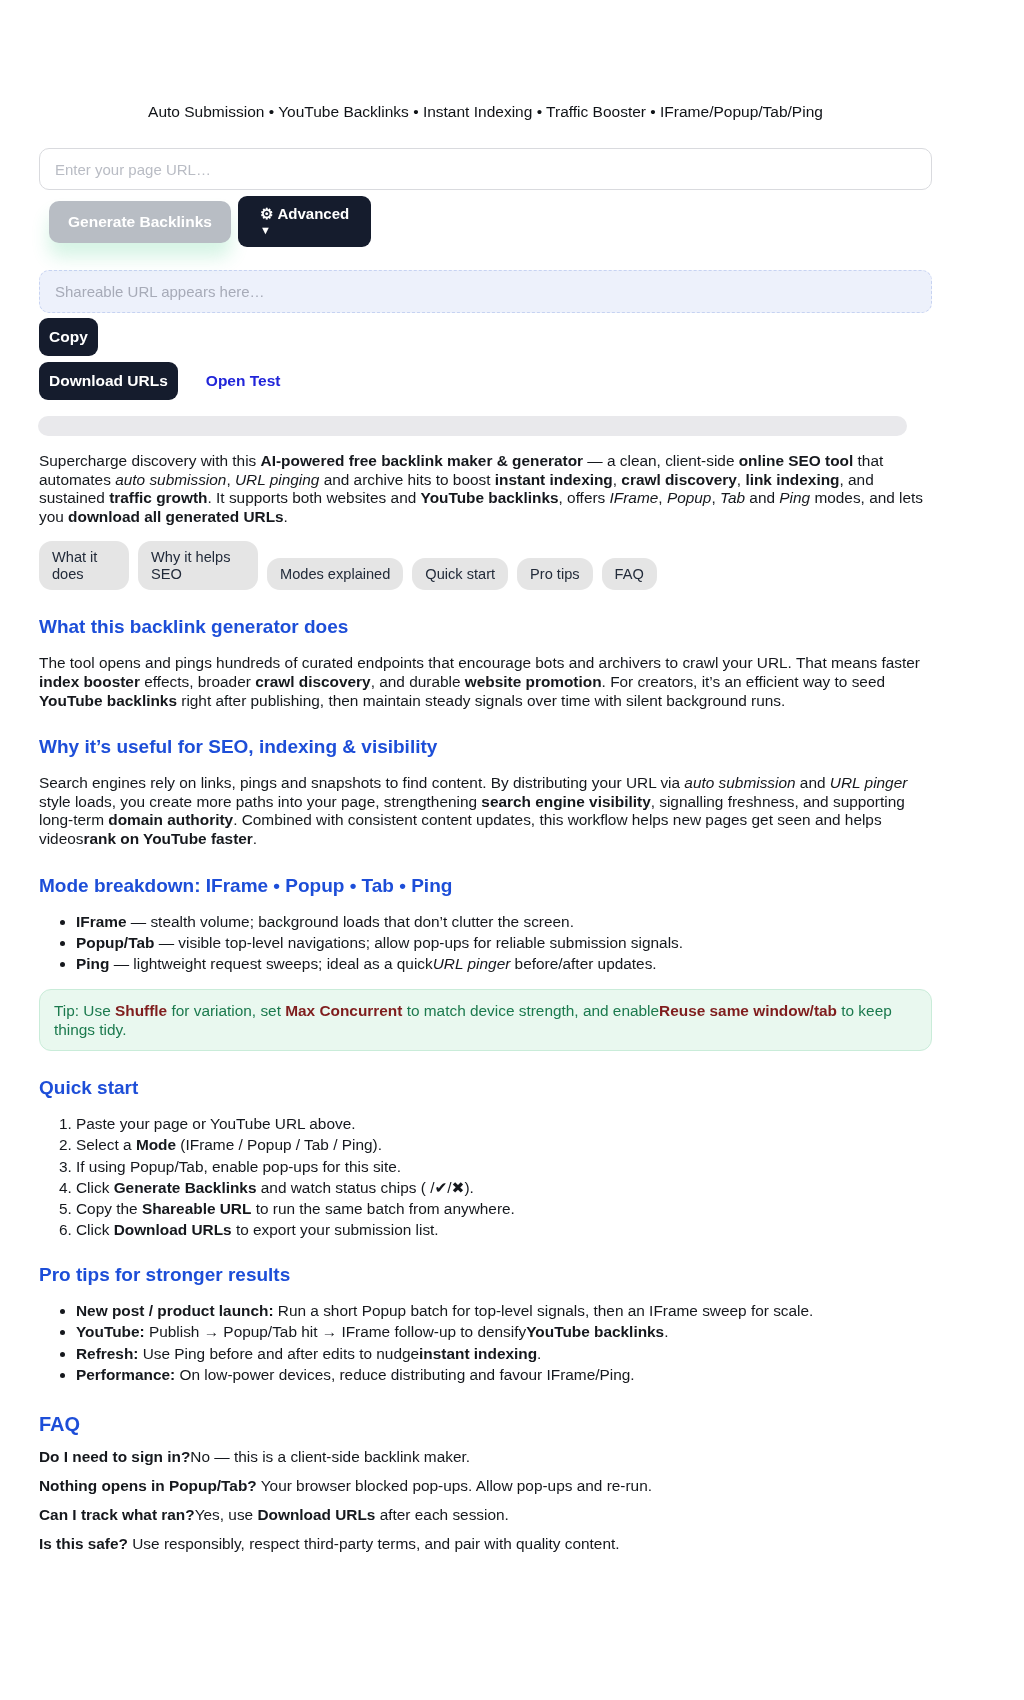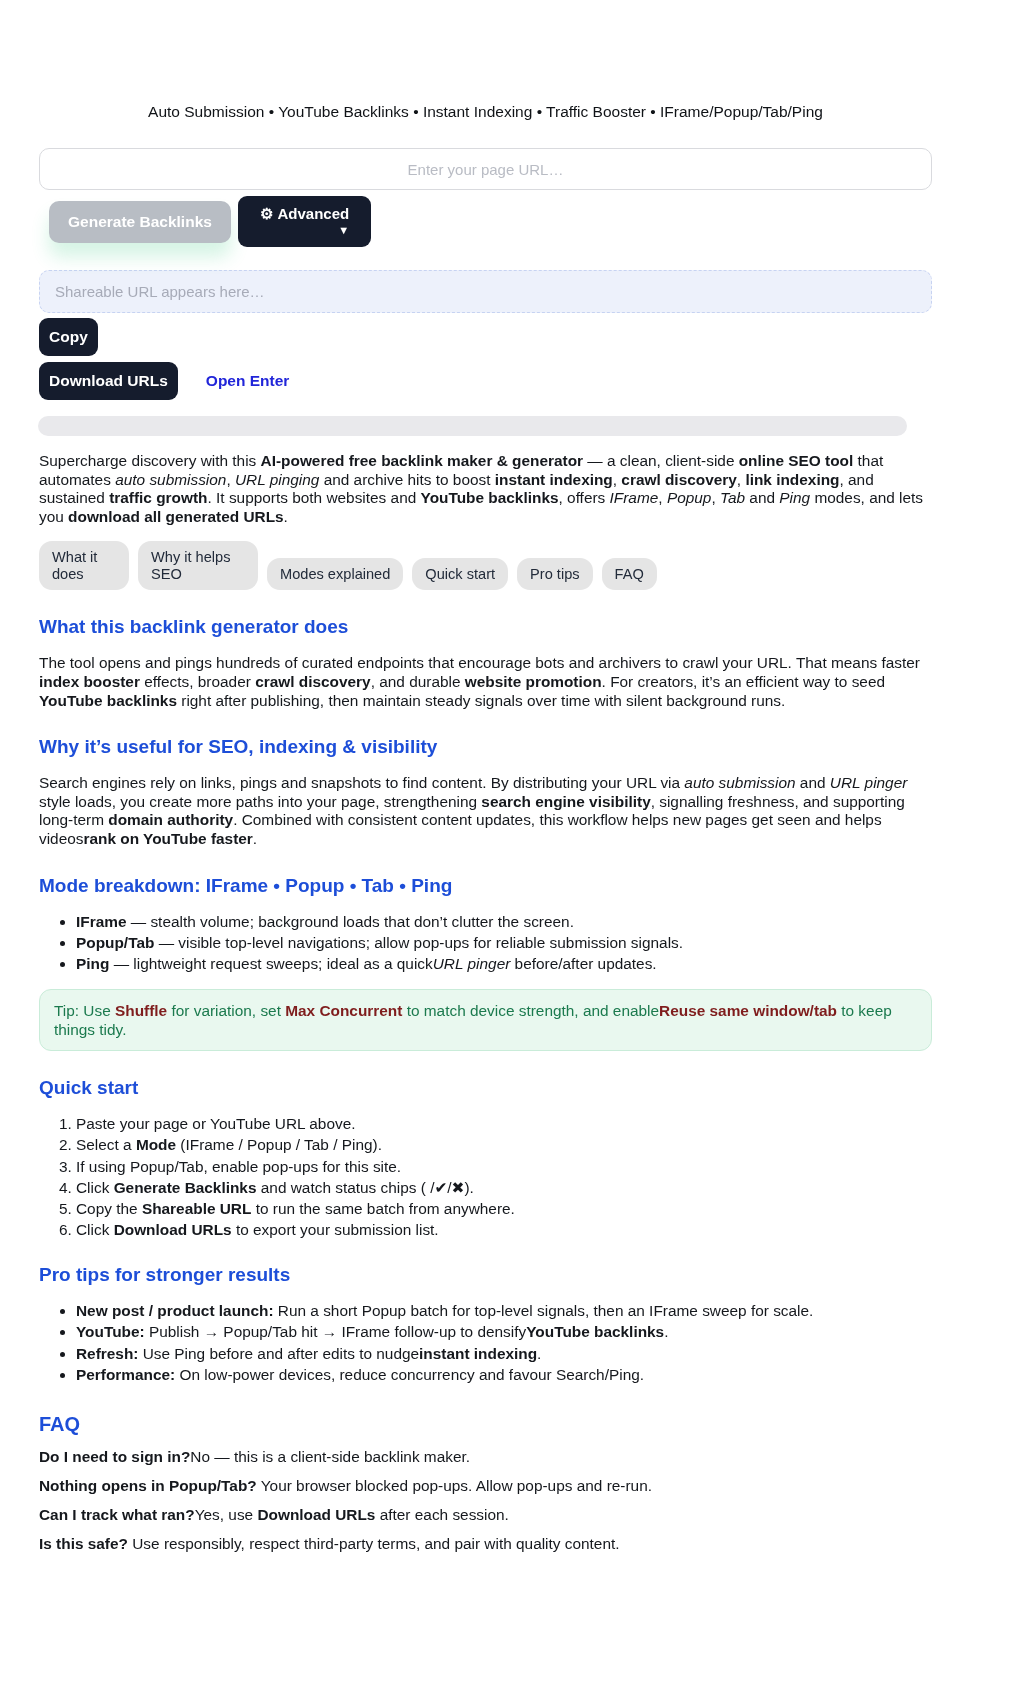--- a/index.html
+++ b/index.html
@@ -3,28 +3,28 @@
 <meta charset="utf-8">
 <style>
   html,body{margin:0;padding:0;background:#ffffff;}
   body{min-height:1700px;width:1024px;font-family:"Liberation Sans",sans-serif;color:#15181d;}
   .page{width:893px;margin-left:39px;}
 
   
   .tagline{padding-top:103px;text-align:center;font-size:15.5px;color:#101317;}
   .url-input{display:block;margin-top:27px;width:100%;height:42px;box-sizing:border-box;
     border:1.5px solid #d9dade;border-radius:10px;padding:0 15px;font-size:15px;
-    font-family:"Liberation Sans",sans-serif;color:#333;outline:none;text-align:center;}
+    font-family:"Liberation Sans",sans-serif;color:#333;outline:none;}
   .url-input::placeholder{color:#b9bcc4;}
   .btn-row{margin-top:6px;display:flex;align-items:center;gap:7px;margin-left:10px;}
   .btn{border:none;cursor:pointer;font-family:"Liberation Sans",sans-serif;font-weight:bold;}
   .generate-btn{background:#b8bdc4;color:#fff;font-size:15.5px;border-radius:10px;
     padding:12px 19px;box-shadow:0 14px 18px rgba(52,199,123,.20);}
   .advanced-btn{background:#151c2d;color:#fff;font-size:15px;border-radius:9px;
-    padding:9px 22px;display:flex;flex-direction:column;align-items:flex-end;line-height:18px;}
+    padding:9px 22px;display:flex;flex-direction:column;align-items:flex-start;line-height:18px;}
   .advanced-caret{font-size:11px;line-height:15px;}
   .share-input{display:block;margin-top:23px;width:100%;height:43px;box-sizing:border-box;
     background:#edf1fb;border:1.5px dashed #c7d3f2;border-radius:10px;padding:12px 15px;
     font-size:15px;font-family:"Liberation Sans",sans-serif;color:#444;outline:none;}
   .share-input::placeholder{color:#a7abb8;}
   .dark-btn{background:#151c2d;color:#fff;font-size:15.5px;border-radius:9px;padding:10px 10px;}
   .copy-btn{margin-top:5px;}
   .dl-row{margin-top:6px;display:flex;align-items:center;gap:28px;}
   .open-test{color:#2125d9;font-weight:bold;font-size:15.5px;text-decoration:none;}
   .progress-bar{margin-top:16px;margin-left:-1px;width:97.3%;height:20px;background:#e9e9ec;border-radius:99px;}
@@ -67,21 +67,21 @@
   </div>
 
   <input class="share-input" type="text" placeholder="Shareable URL appears here…" style="">
 
   <div>
     <button class="btn dark-btn copy-btn">Copy</button>
   </div>
 
   <div class="dl-row">
     <button class="btn dark-btn">Download URLs</button>
-    <a class="open-test" href="#">Open Enter</a>
+    <a class="open-test" href="#">Open Test</a>
   </div>
 
   <div class="progress-bar"></div>
 
   <p class="body intro"><span>Supercharge discovery with this </span><b>AI-powered free backlink maker &amp; generator</b><span> — a clean, client-side </span><b>online SEO tool</b><span> that automates </span><i>auto submission</i><span>, </span><i>URL pinging</i><span> and archive hits to boost </span><b>instant indexing</b><span>, </span><b>crawl discovery</b><span>, </span><b>link indexing</b><span>, and sustained </span><b>traffic growth</b><span>. It supports both websites and </span><b>YouTube backlinks</b><span>, offers </span><i>IFrame</i><span>, </span><i>Popup</i><span>, </span><i>Tab</i><span> and </span><i>Ping</i><span> modes, and lets you </span><b>download all generated URLs</b><span>.</span></p>
 
   <div class="chips">
 
       <span class="chip">What it does</span>
 
@@ -128,21 +128,21 @@
       <li><span>Copy the </span><b>Shareable URL</b><span> to run the same batch from anywhere.</span></li>
       <li><span>Click </span><b>Download URLs</b><span> to export your submission list.</span></li>
     </ol>
 
   <h2>Pro tips for stronger results</h2>
   <ul class="blist">
 
   <li><b>New post / product launch:</b><span> Run a short Popup batch for top-level signals, then an IFrame sweep for scale.</span></li>
       <li><b>YouTube:</b><span> Publish → Popup/Tab hit → IFrame follow-up to densify</span><b>YouTube backlinks</b><span>.</span></li>
       <li><b>Refresh:</b><span> Use Ping before and after edits to nudge</span><b>instant indexing</b><span>.</span></li>
-      <li><b>Performance:</b><span> On low-power devices, reduce concurrency and favour Search/Ping.</span></li>
+      <li><b>Performance:</b><span> On low-power devices, reduce distributing and favour IFrame/Ping.</span></li>
     </ul>
 
   <h2 class="faq-h">FAQ</h2>
   <div>
 
       <p class="faq-item"><b>Do I need to sign in?</b><span><span>No — this is a client-side backlink maker.</span></span></p>
 
       <p class="faq-item"><b>Nothing opens in Popup/Tab?</b><span><span> Your browser blocked pop-ups. Allow pop-ups and re-run.</span></span></p>
 
       <p class="faq-item"><b>Can I track what ran?</b><span><span>Yes, use </span><b>Download URLs</b><span> after each session.</span></span></p>

